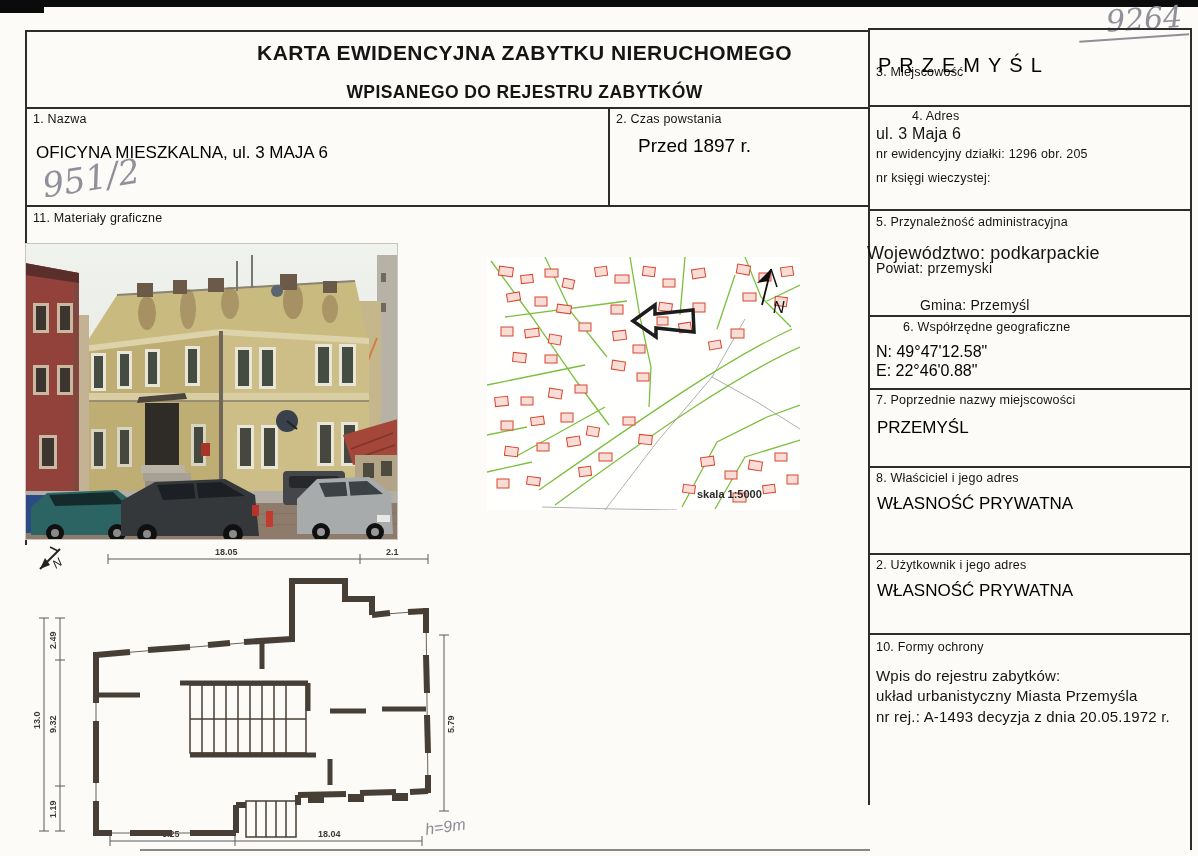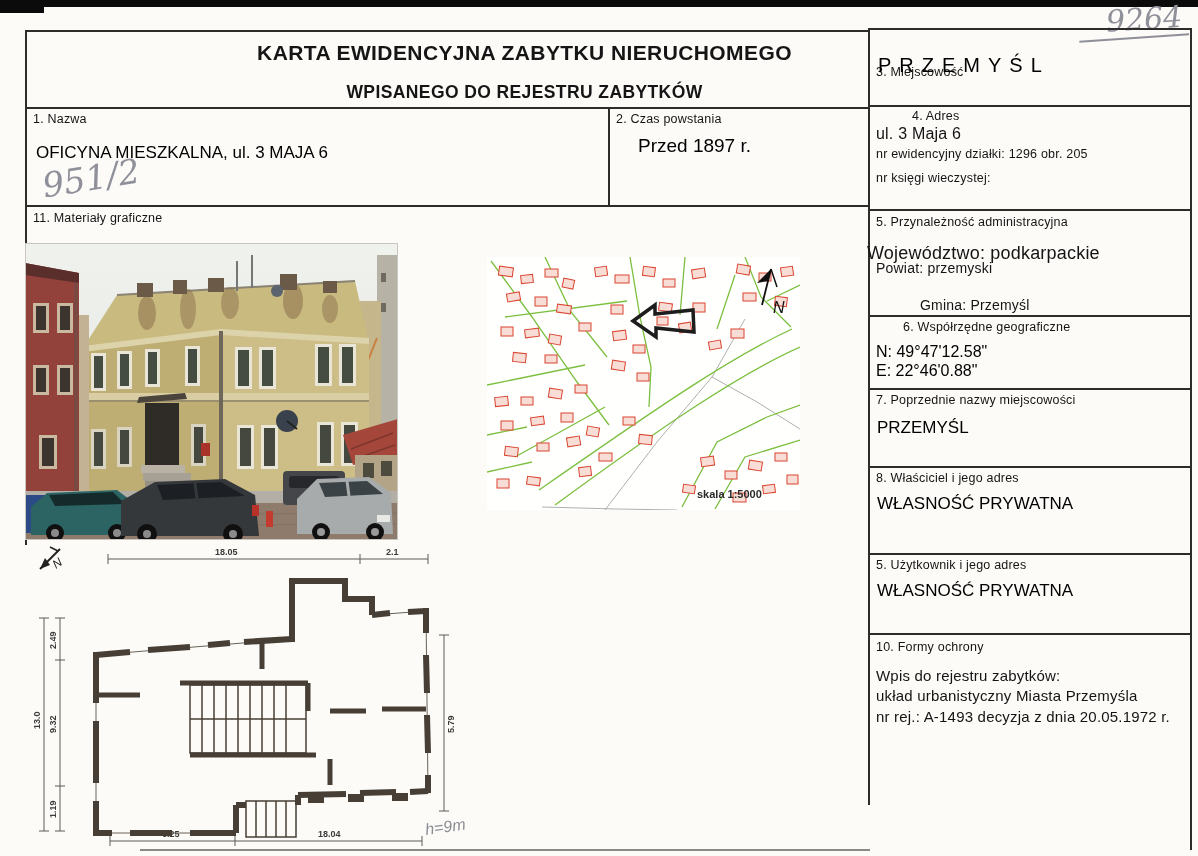--- a/index.html
+++ b/index.html
@@ -84,21 +84,21 @@
   <div class="lbl" style="left:856px;top:320px;margin-left:47px;">6. Współrzędne geograficzne</div>
   <div class="val" style="left:876px;top:343px;">N: 49°47'12.58"</div>
   <div class="val" style="left:876px;top:362px;">E: 22°46'0.88"</div>
 
   <div class="lbl" style="left:876px;top:393px;">7. Poprzednie nazwy miejscowości</div>
   <div class="val" style="left:877px;top:418px;font-size:17px;">PRZEMYŚL</div>
 
   <div class="lbl" style="left:876px;top:471px;">8. Właściciel i jego adres</div>
   <div class="val" style="left:877px;top:494px;font-size:17px;">WŁASNOŚĆ PRYWATNA</div>
 
-  <div class="lbl" style="left:876px;top:558px;">5. Użytkownik i jego adres</div>
+  <div class="lbl" style="left:876px;top:558px;">2. Użytkownik i jego adres</div>
   <div class="val" style="left:877px;top:581px;font-size:17px;">WŁASNOŚĆ PRYWATNA</div>
 
   <div class="lbl" style="left:876px;top:640px;">10. Formy ochrony</div>
   <div class="flow" style="left:876px;top:666px;line-height:1.35;">
     <div class="lbl" style="position:static;font-size:15px;">Wpis do rejestru zabytków:</div>
     <div class="lbl" style="position:static;font-size:15px;">układ urbanistyczny Miasta Przemyśla</div>
     <div class="lbl" style="position:static;font-size:15px;">nr rej.: A-1493 decyzja z dnia 20.05.1972 r.</div>
   </div>
 
   <div class="lbl" style="left:33px;top:211px;">11. Materiały graficzne</div>

